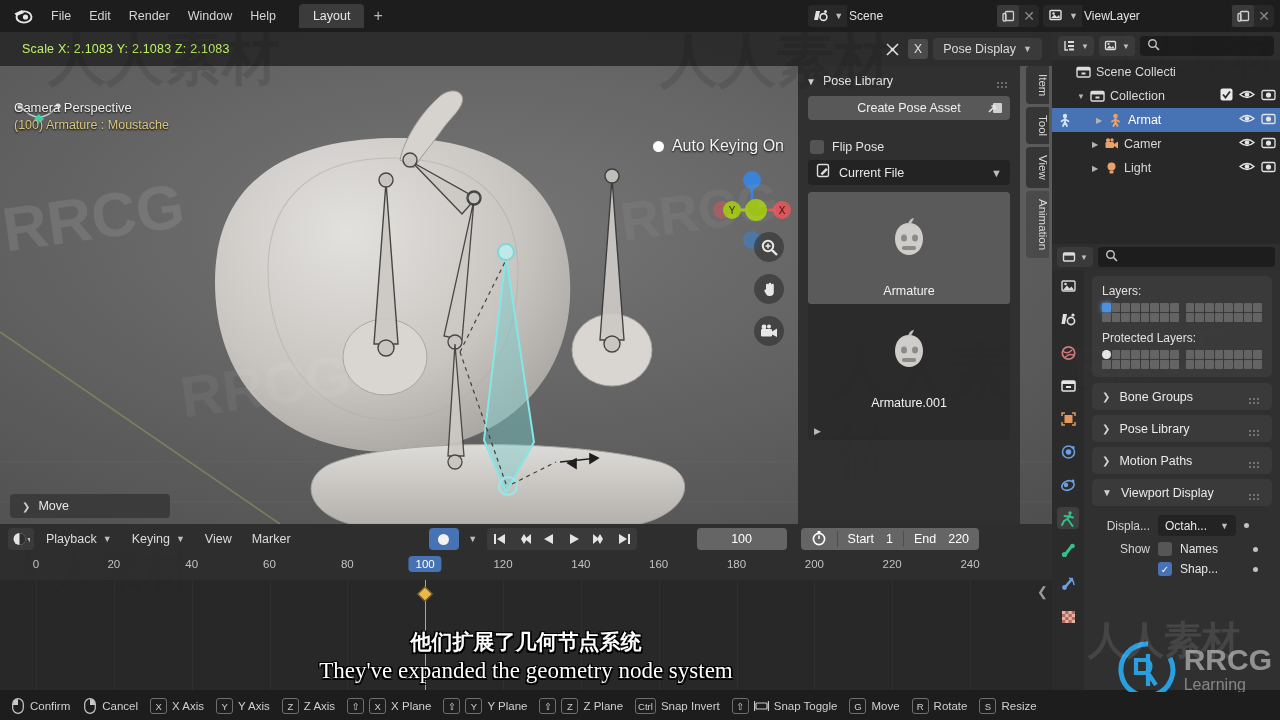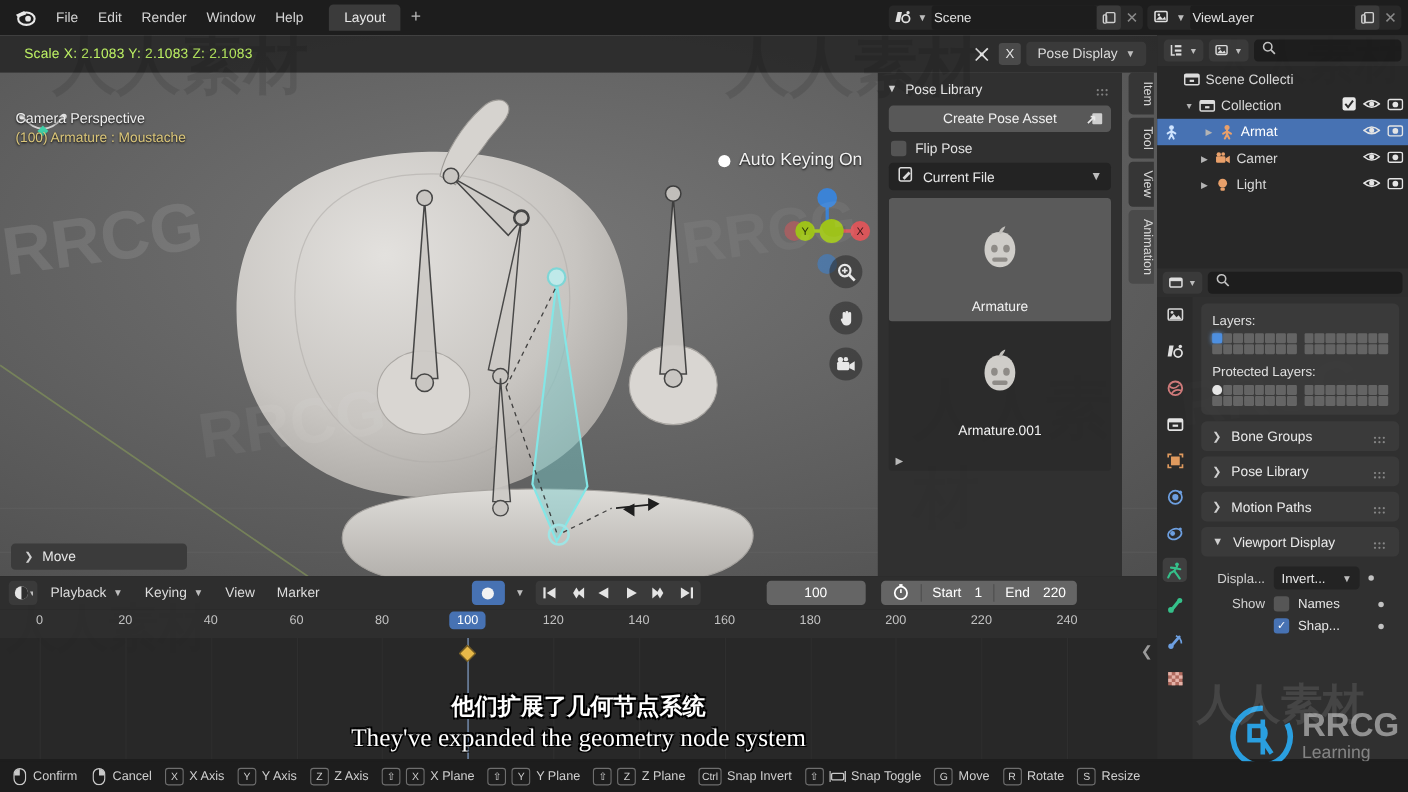--- a/index.html
+++ b/index.html
@@ -60,21 +60,21 @@
   .npanel { position:absolute; right:32px; top:34px; width:222px; height:458px;
     background:#303030; }
   .np-head { display:flex; align-items:center; gap:7px; padding:8px 10px 6px 8px; }
   .np-head .tri { color:#cfcfcf; font-size:10px; }
   .np-head .ttl { color:#e6e6e6; font-size:12.5px; }
   .grip { margin-left:auto; width:14px;height:10px;opacity:.6; }
   .btn-wide { margin:2px 10px 0 10px; height:24px; background:#585858; border-radius:4px;
     color:#f0f0f0; font-size:12.5px; display:flex; align-items:center; justify-content:center;
     position:relative; }
   .btn-wide .rt { position:absolute; right:6px; top:3px; }
-  .chk-row { display:flex; align-items:center; gap:8px; padding:8px 10px 4px 12px; }
+  .chk-row { display:flex; align-items:center; gap:8px; padding:20px 10px 4px 12px; }
   .chkbox { width:14px;height:14px;background:#545454;border-radius:3px; }
   .chk-row span { color:#e2e2e2; font-size:12.5px; }
   .dropdown { margin:2px 10px; height:25px; background:#232323; border-radius:4px;
     display:flex; align-items:center; gap:8px; padding:0 8px; }
   .dropdown .lbl { color:#e8e8e8; font-size:12.5px; }
   .dropdown .cv { margin-left:auto; color:#bdbdbd; font-size:11px; }
   .asset-grid { margin:7px 10px 0 10px; background:#2b2b2b; border-radius:3px;
      height:248px; position:relative; overflow:hidden;}
   .asset-cell { height:112px; position:relative; display:flex; flex-direction:column;
      align-items:center; justify-content:flex-end; padding-bottom:6px; }
@@ -1030,21 +1030,21 @@
                 <circle cx="10" cy="7" r="1"></circle>
               </g>
             </svg>
         </span>
       </div>
 
       <div style="margin-top:6px;">
         <div class="pr-row">
           <span class="k">Displa...</span>
           <div class="pr-drop">
-            <span>Invert...</span>
+            <span>Octah...</span>
             <span class="cv">▼</span>
           </div>
           <span class="dotani"></span>
         </div>
         <div class="pr-row">
           <span class="k">Show</span>
           <span class="cbx"></span>
           <span class="pr-val">Names</span>
           <span class="dotani" style="margin-left:auto;margin-right:12px;"></span>
         </div>

